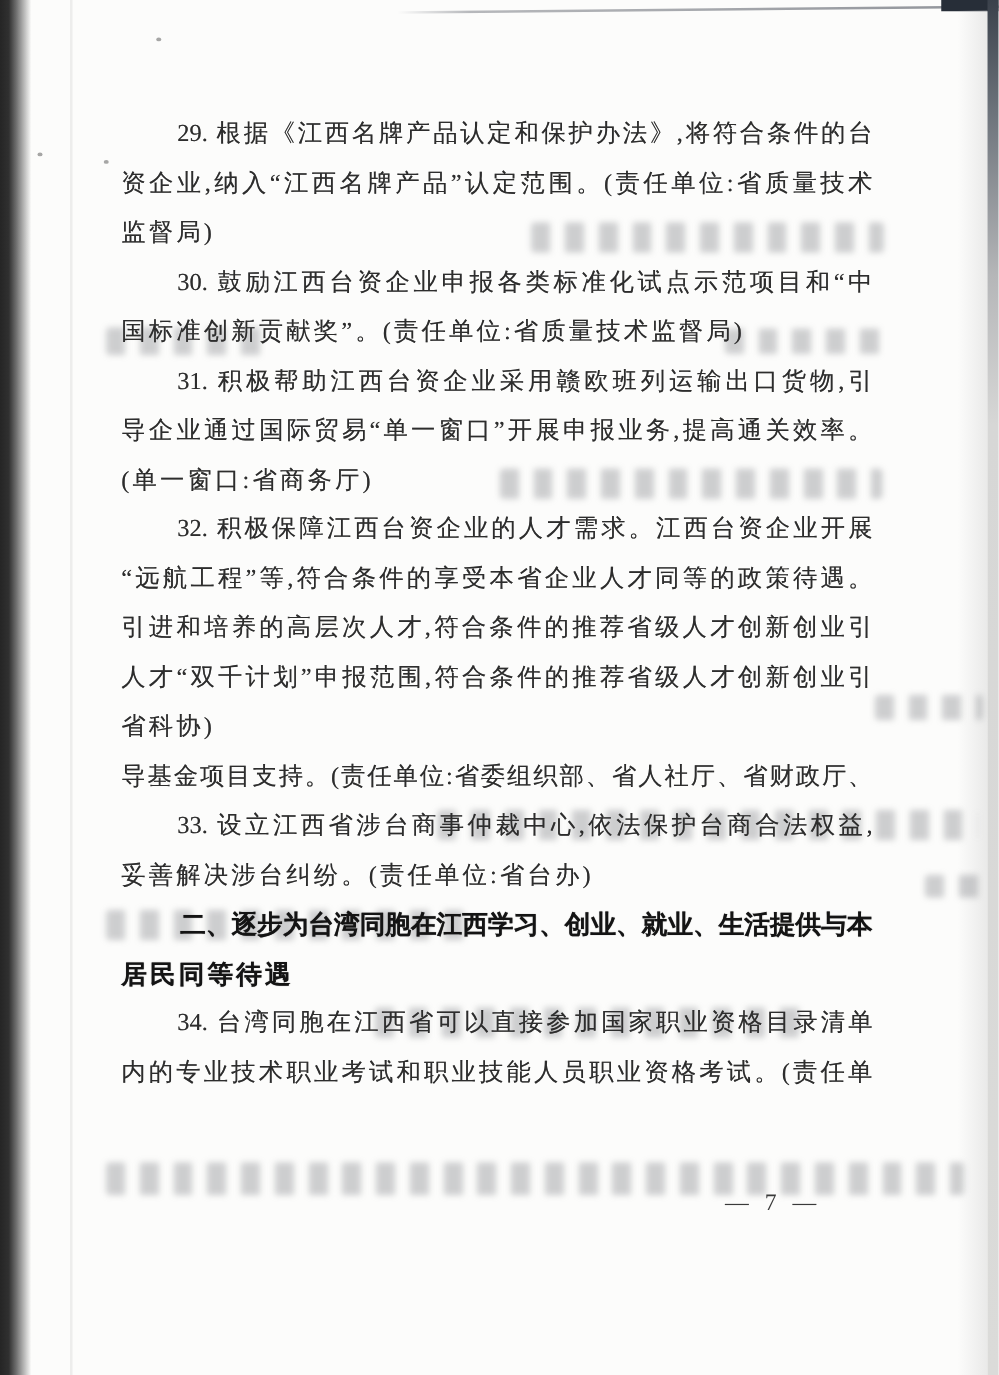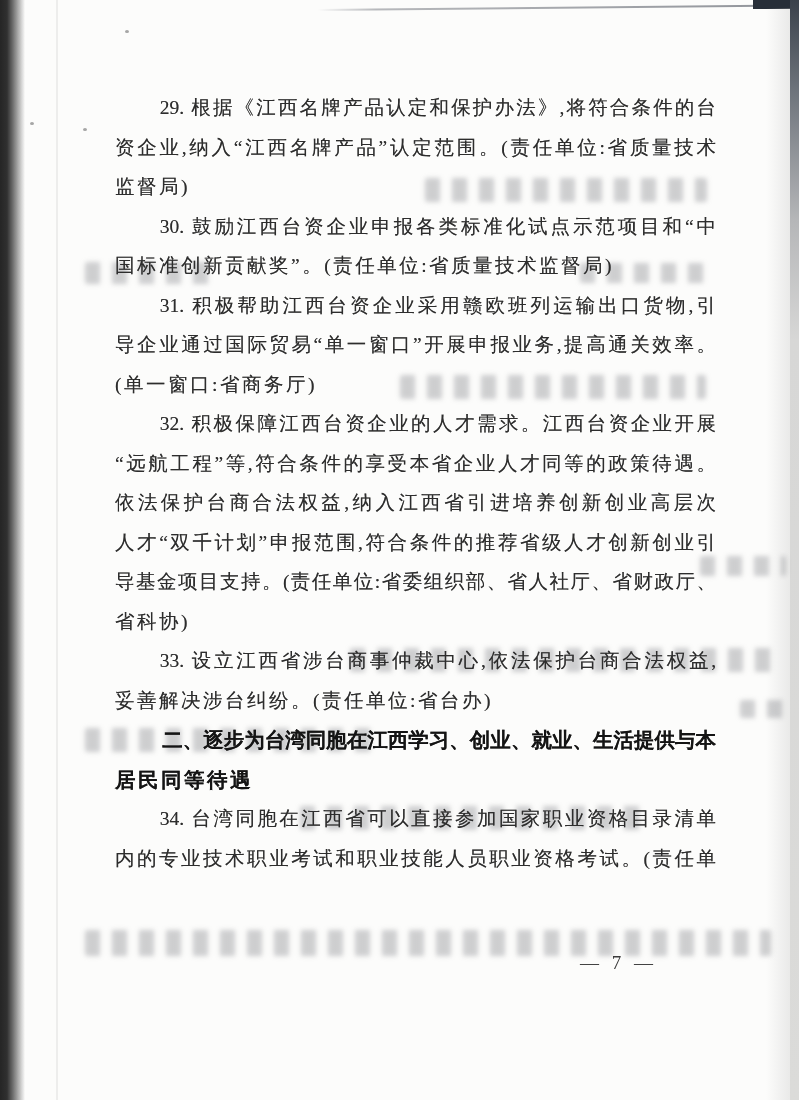--- a/index.html
+++ b/index.html
@@ -13,21 +13,20 @@
     width:799px; height:1100px;
     background:#fcfcfb;
     overflow:hidden;
   }
 
   
   .textblock {
     position:absolute;
     left:97px; top:88px; width:601px;
     color:#2d2d2d;
-    margin-left:18px;
   }
   .ln {
     height:39.5px; line-height:39.5px;
     font-size:19.5px;
     letter-spacing:2.5px;
     white-space:nowrap;
     text-shadow:0 0 0.4px rgba(40,40,40,0.55);
   }
   .ln.fill {
     white-space:normal;
@@ -133,24 +132,24 @@
 
     <div class="para">
       <div class="ln first fill">31. 积极帮助江西台资企业采用赣欧班列运输出口货物,引</div>
       <div class="ln fill">导企业通过国际贸易“单一窗口”开展申报业务,提高通关效率。</div>
       <div class="ln">(单一窗口:省商务厅)</div>
     </div>
 
     <div class="para">
       <div class="ln first fill">32. 积极保障江西台资企业的人才需求。江西台资企业开展</div>
       <div class="ln fill">“远航工程”等,符合条件的享受本省企业人才同等的政策待遇。</div>
-      <div class="ln fill">依法保护台商合法权益,纳入江西省引进培养创新创业高层次</div>
+      <div class="ln fill">引进和培养的高层次人才,符合条件的推荐省级人才创新创业引</div>
       <div class="ln fill">人才“双千计划”申报范围,符合条件的推荐省级人才创新创业引</div>
+      <div class="ln">省科协)</div>
       <div class="ln fill">导基金项目支持。(责任单位:省委组织部、省人社厅、省财政厅、</div>
-      <div class="ln">省科协)</div>
     </div>
 
     <div class="para">
       <div class="ln first fill">33. 设立江西省涉台商事仲裁中心,依法保护台商合法权益,</div>
       <div class="ln">妥善解决涉台纠纷。(责任单位:省台办)</div>
     </div>
 
     <div class="para headline">
       <div class="ln first fill">二、逐步为台湾同胞在江西学习、创业、就业、生活提供与本省</div>
       <div class="ln">居民同等待遇</div>

